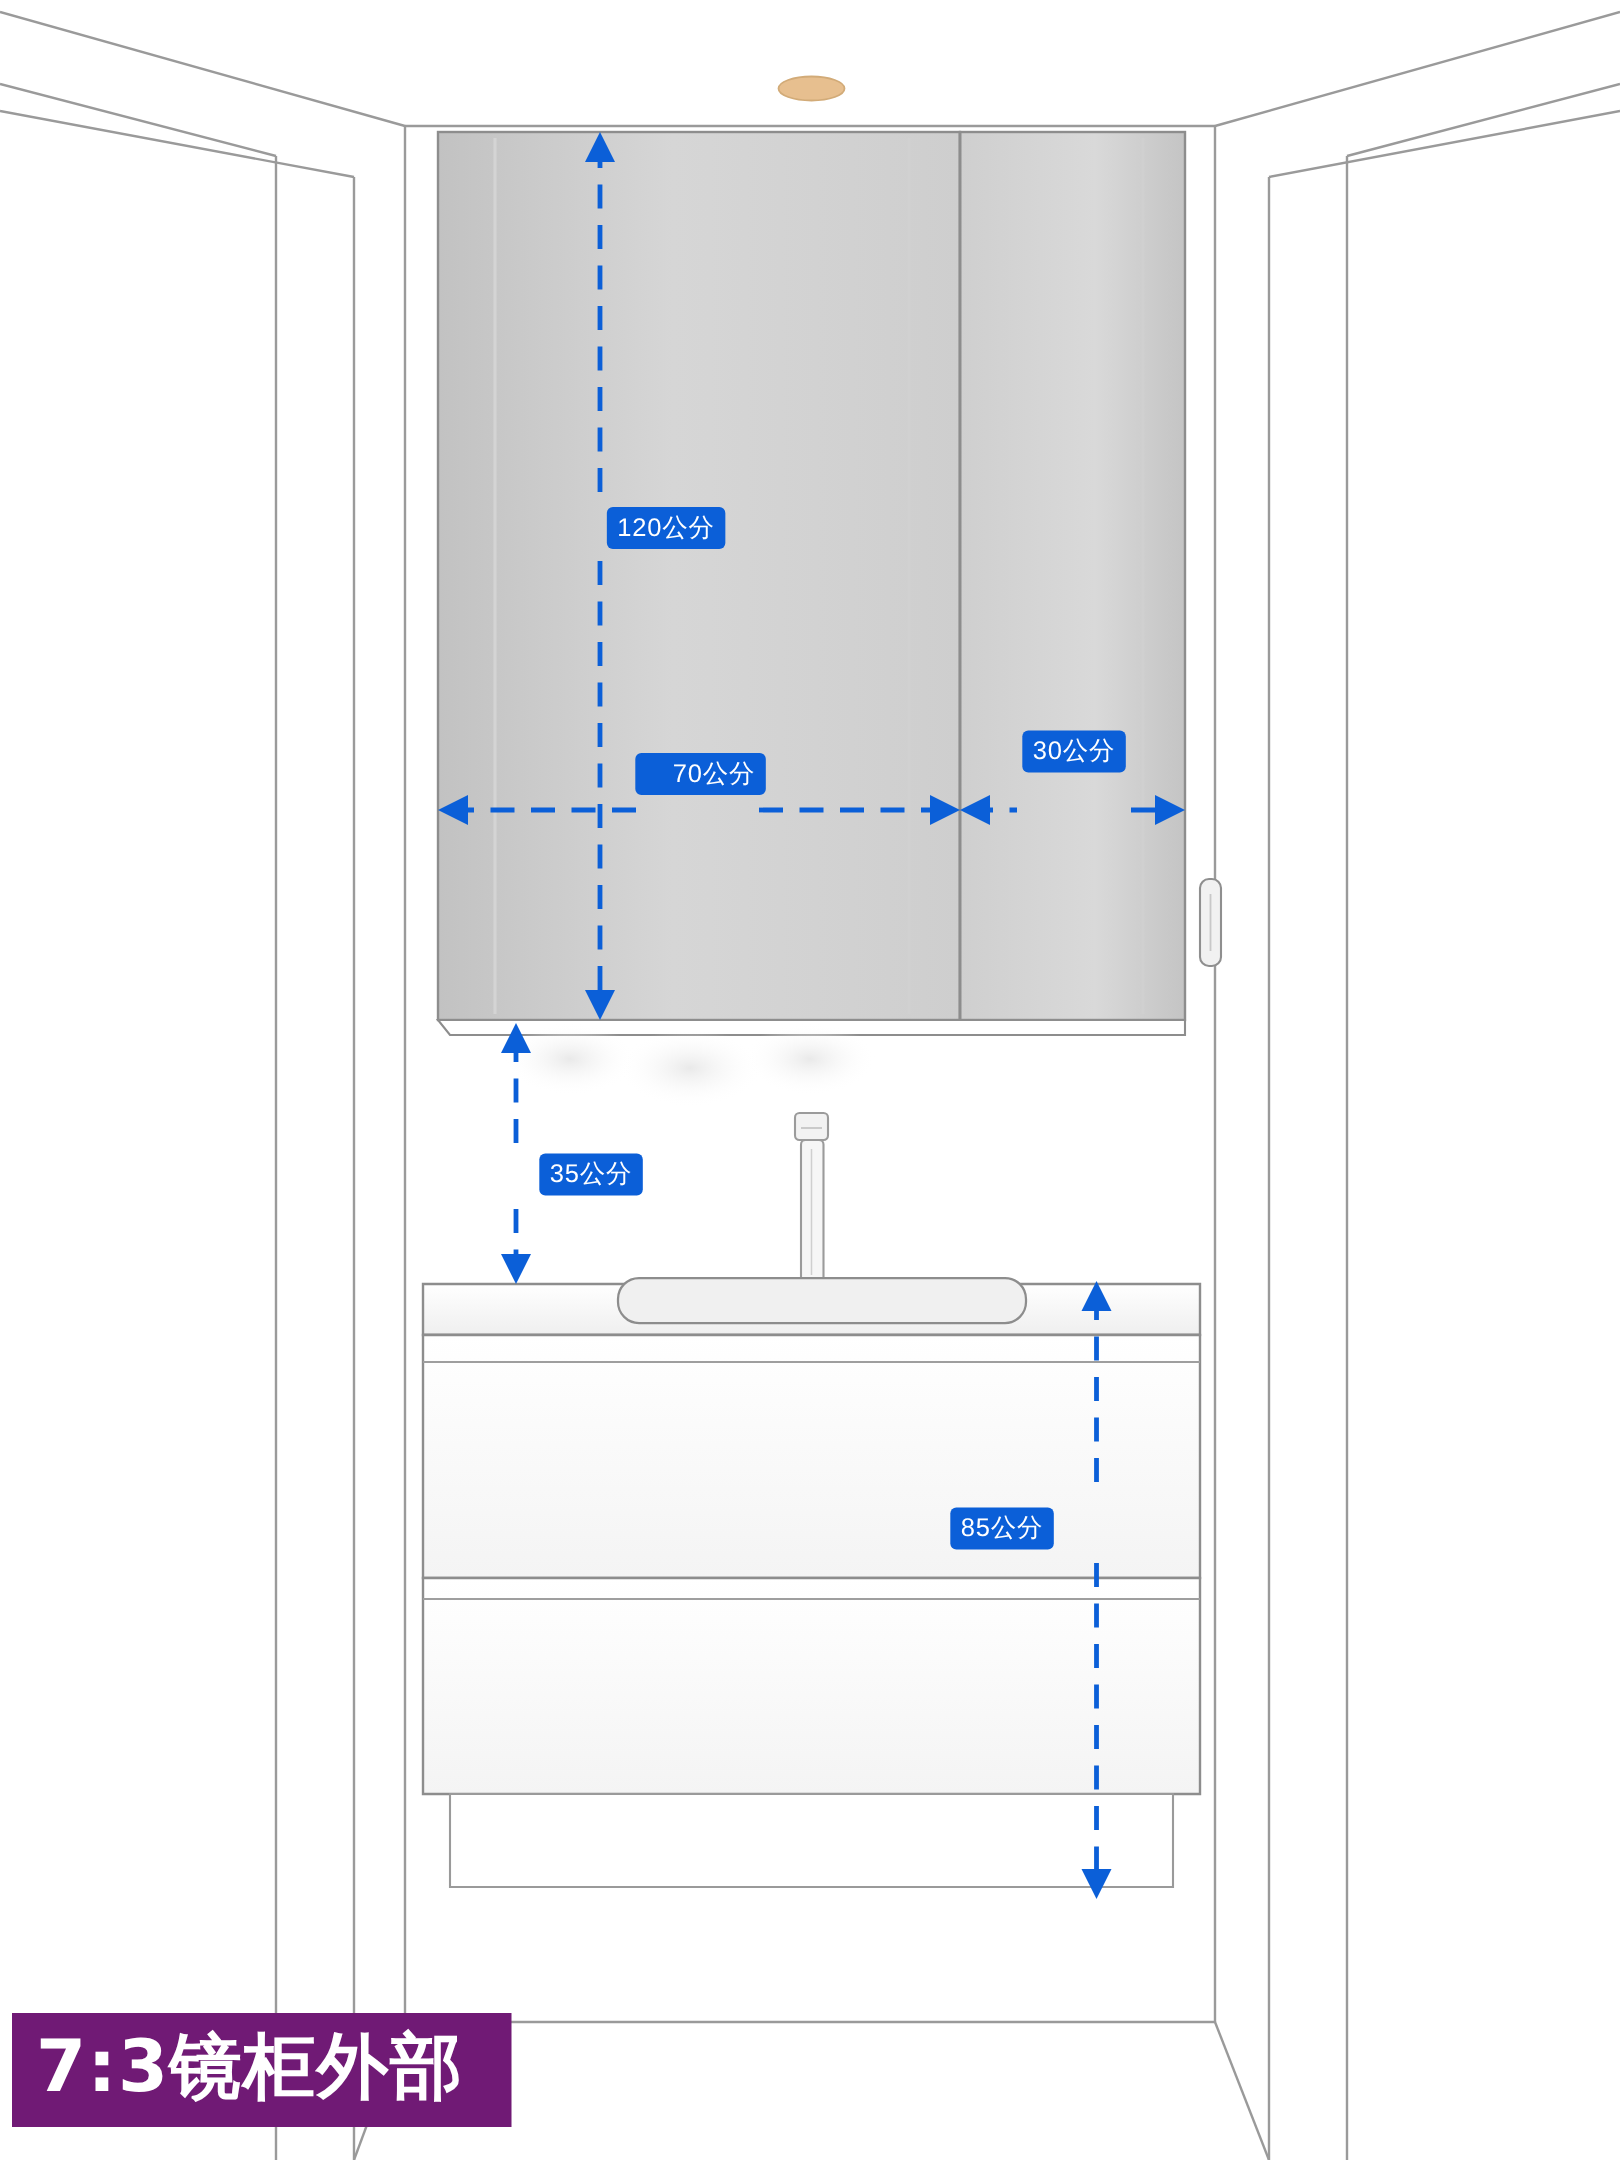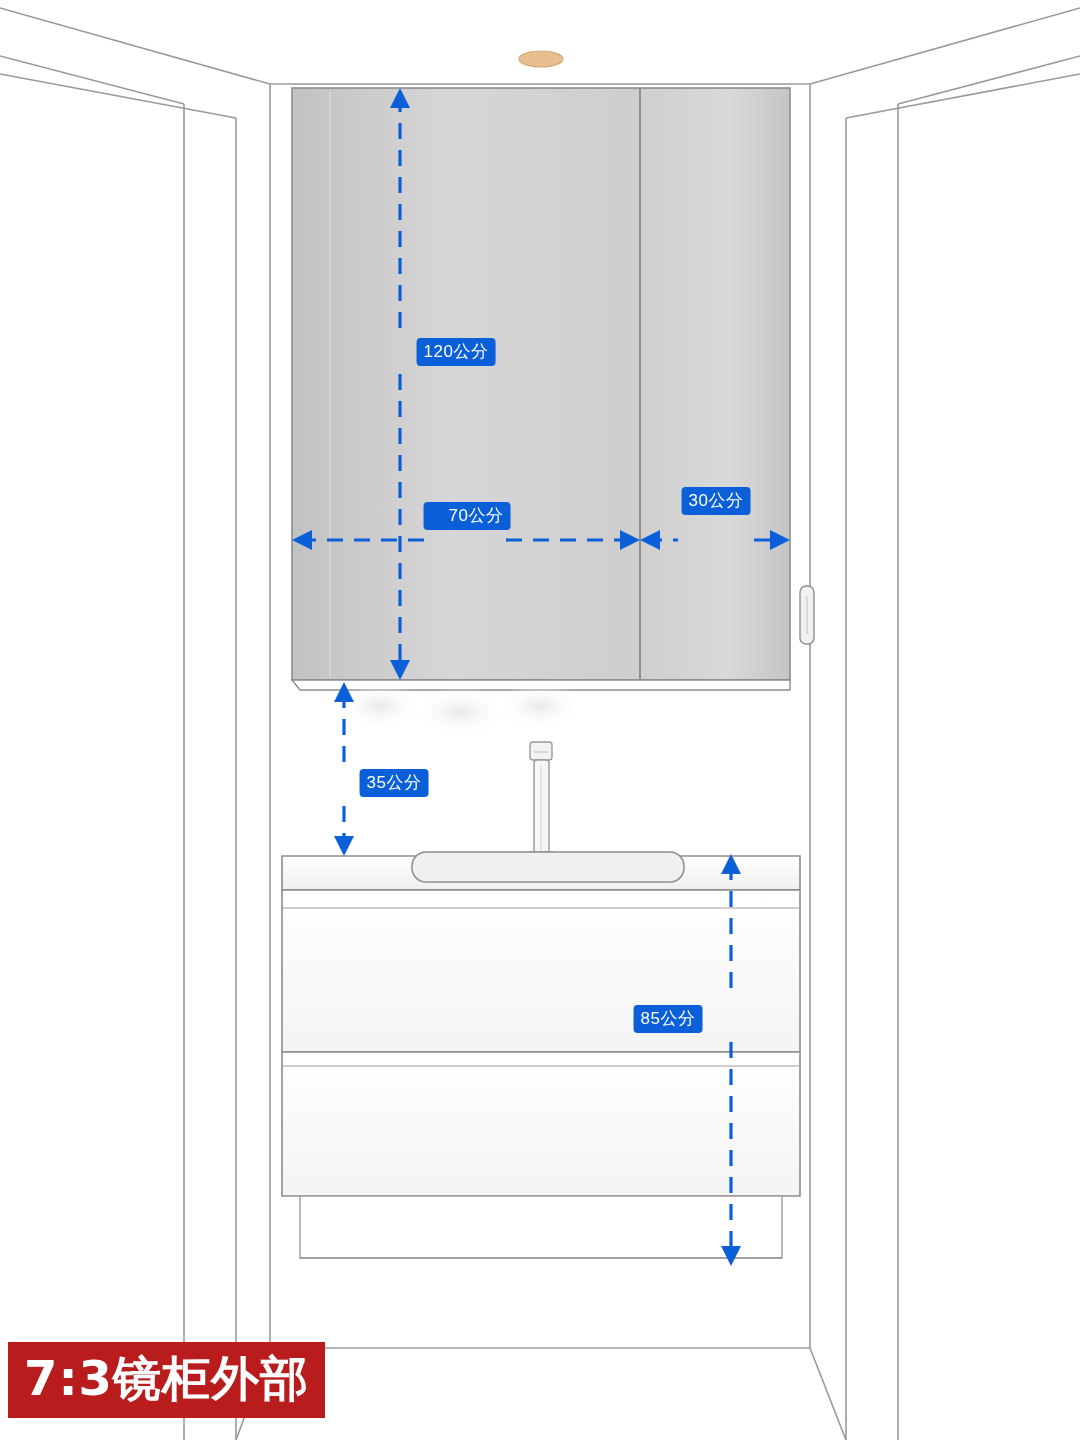--- a/index.html
+++ b/index.html
@@ -38,26 +38,26 @@
     letter-spacing: 0.5px;
     transform: translate(-50%, -50%);
     font-family: "Liberation Sans", sans-serif;
   }
 
   
   .caption {
     position: absolute;
     left: 8px;
     bottom: 22px;
-    background: #b91c1c;
+    background: #701a75;
     color: #ffffff;
     font-size: 48px;
     font-weight: bold;
     line-height: 1;
-    padding: 12px 16px 16px 16px;
+    padding: 12px 32px 16px 16px;
     letter-spacing: 1px;
     font-family: "DejaVu Sans", sans-serif;
   }
 </style>
 </head>
 <body>
 
 <div id="stage">
 
   <div id="scene">
@@ -206,21 +206,21 @@
         <g>
           <line x1="731" y1="864" x2="731" y2="998" stroke-dasharray="16 11"></line>
           <line x1="731" y1="1042" x2="731" y2="1252" stroke-dasharray="16 11"></line>
           <path d="M731 854 L721 874 L741 874 Z" fill="#0b5fd8" stroke="none"></path>
           <path d="M731 1266 L721 1246 L741 1246 Z" fill="#0b5fd8" stroke="none"></path>
         </g>
       </g>
     </svg>
   </div>
 
-  <div class="dim-label" style="left:456px; top:352px;">120公分</div>
+  <div class="dim-label" style="left:444px; top:352px;">120公分</div>
 
   <div class="dim-label" style="left:467px; top:516px;padding-left:25px;">70公分</div>
 
   <div class="dim-label" style="left:716px; top:501px;">30公分</div>
 
   <div class="dim-label" style="left:394px; top:783px;">35公分</div>
 
   <div class="dim-label" style="left:668px; top:1019px;">85公分</div>
 
   <div class="caption">7:3镜柜外部</div>

